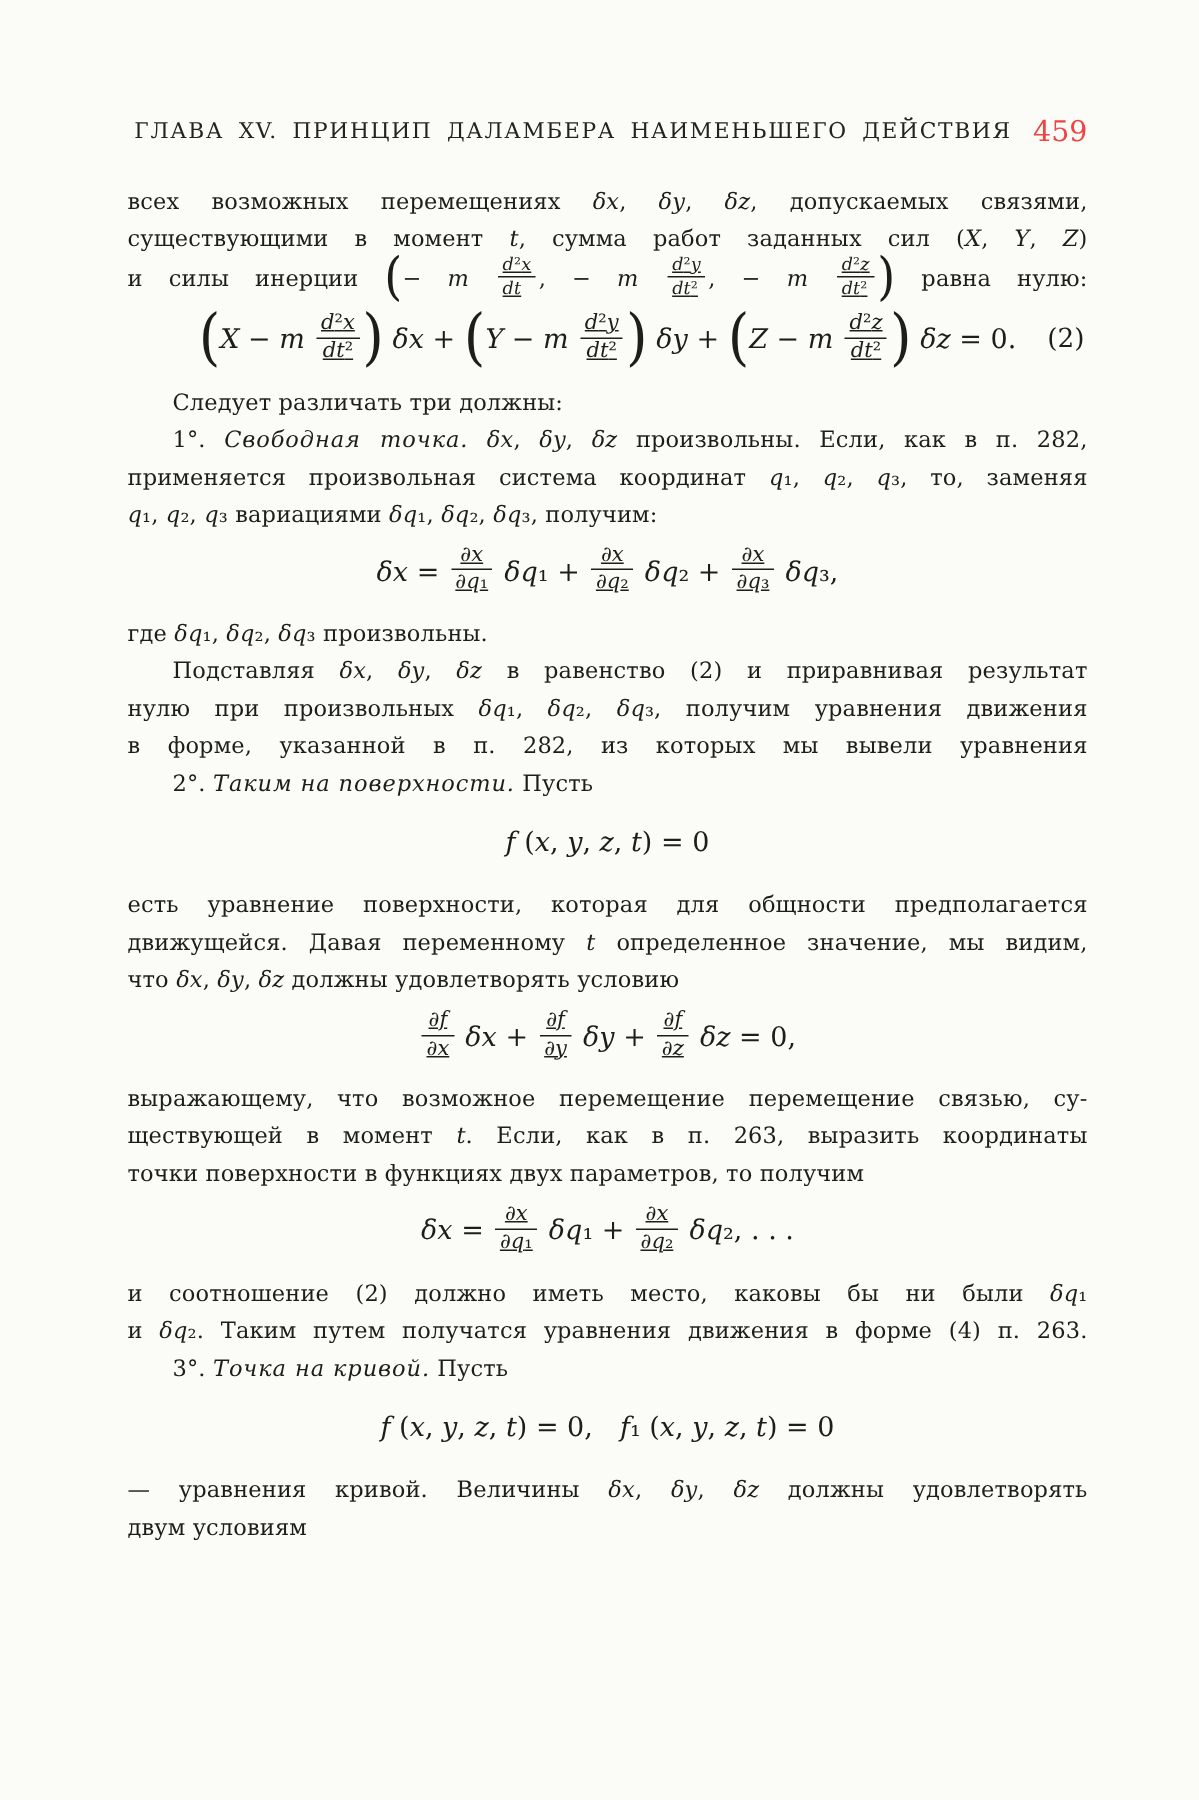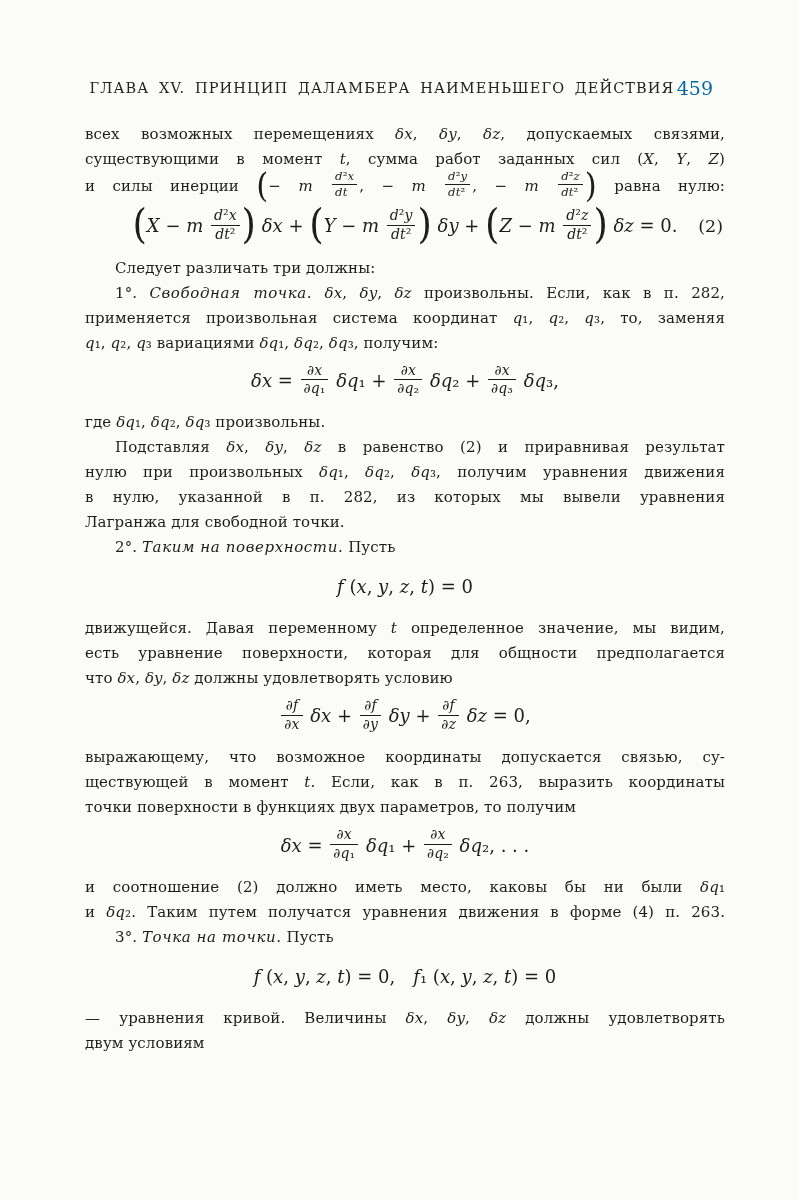--- a/index.html
+++ b/index.html
@@ -27,23 +27,23 @@
     text-align: center;
     font-size: 14.5px;
     letter-spacing: 1.1px;
     word-spacing: 4px;
     padding-right: 46px;
     white-space: nowrap;
     color: #24231f;
   }
   .page-number {
     position: absolute;
-    right: 12px; top: -3px;
+    right: 0; top: -3px;
     font-size: 19px;
-    color: #0369a1;
+    color: #ef4444;
   }
   
   .content { position: relative; }
   .para { margin: 0; }
   .line {
     font-size: 15px;
     line-height: 25px;
     letter-spacing: 0.1px;
   }
   .line.just { text-align: justify; text-align-last: justify; }
@@ -53,20 +53,21 @@
   
   .frac {
     display: inline-block;
     vertical-align: middle;
     text-align: center;
     font-size: 0.78em;
     line-height: 1.12;
     margin: 0 2px;
     position: relative;
     top: -2px;
+    text-decoration: underline;
   }
   .frac .fnum { display: block; padding: 0 3px 1px; border-bottom: 1.2px solid #1e1d1a; }
   .frac .fden { display: block; padding: 1px 3px 0; }
   
   .bigp {
     display: inline-block;
     font-size: 2.05em;
     line-height: 0;
     vertical-align: middle;
     position: relative;
@@ -115,45 +116,44 @@
         <div class="line just">применяется произвольная система координат <i>q</i>₁, <i>q</i>₂, <i>q</i>₃, то, заменяя</div>
         <div class="line"><i>q</i>₁, <i>q</i>₂, <i>q</i>₃ вариациями <i>δ</i><i>q</i>₁, <i>δ</i><i>q</i>₂, <i>δ</i><i>q</i>₃, получим:</div>
       </div>
       <div class="equation"><span><i>δ</i><i>x</i> = <span class="frac"><span class="fnum"><i>∂x</i></span><span class="fden"><i>∂q</i>₁</span></span> <i>δ</i><i>q</i>₁ + <span class="frac"><span class="fnum"><i>∂x</i></span><span class="fden"><i>∂q</i>₂</span></span> <i>δ</i><i>q</i>₂ + <span class="frac"><span class="fnum"><i>∂x</i></span><span class="fden"><i>∂q</i>₃</span></span> <i>δ</i><i>q</i>₃,</span></div>
       <div class="para">
         <div class="line">где <i>δ</i><i>q</i>₁, <i>δ</i><i>q</i>₂, <i>δ</i><i>q</i>₃ произвольны.</div>
       </div>
       <div class="para">
         <div class="line just first-indent">Подставляя <i>δ</i><i>x</i>, <i>δ</i><i>y</i>, <i>δ</i><i>z</i> в равенство (2) и приравнивая результат</div>
         <div class="line just">нулю при произвольных <i>δ</i><i>q</i>₁, <i>δ</i><i>q</i>₂, <i>δ</i><i>q</i>₃, получим уравнения движения</div>
-        <div class="line just">в нулю, указанной в п. 282, из которых мы вывели уравнения</div>
-        <div class="line">Лагранжа для свободной точки.</div>
+        <div class="line just">в форме, указанной в п. 282, из которых мы вывели уравнения</div>
       </div>
       <div class="para">
         <div class="line first-indent">2°. <span class="em">Таким на поверхности.</span> Пусть</div>
       </div>
       <div class="equation plain"><span><i>f</i> (<i>x</i>, <i>y</i>, <i>z</i>, <i>t</i>) = 0</span></div>
       <div class="para">
+        <div class="line just">есть уравнение поверхности, которая для общности предполагается</div>
         <div class="line just">движущейся. Давая переменному <i>t</i> определенное значение, мы видим,</div>
-        <div class="line just">есть уравнение поверхности, которая для общности предполагается</div>
         <div class="line">что <i>δ</i><i>x</i>, <i>δ</i><i>y</i>, <i>δ</i><i>z</i> должны удовлетворять условию</div>
       </div>
       <div class="equation"><span><span class="frac"><span class="fnum"><i>∂f</i></span><span class="fden"><i>∂x</i></span></span> <i>δ</i><i>x</i> + <span class="frac"><span class="fnum"><i>∂f</i></span><span class="fden"><i>∂y</i></span></span> <i>δ</i><i>y</i> + <span class="frac"><span class="fnum"><i>∂f</i></span><span class="fden"><i>∂z</i></span></span> <i>δ</i><i>z</i> = 0,</span></div>
       <div class="para">
-        <div class="line just">выражающему, что возможное координаты допускается связью, су-</div>
+        <div class="line just">выражающему, что возможное перемещение перемещение связью, су-</div>
         <div class="line just">ществующей в момент <i>t</i>. Если, как в п. 263, выразить координаты</div>
         <div class="line">точки поверхности в функциях двух параметров, то получим</div>
       </div>
       <div class="equation"><span><i>δ</i><i>x</i> = <span class="frac"><span class="fnum"><i>∂x</i></span><span class="fden"><i>∂q</i>₁</span></span> <i>δ</i><i>q</i>₁ + <span class="frac"><span class="fnum"><i>∂x</i></span><span class="fden"><i>∂q</i>₂</span></span> <i>δ</i><i>q</i>₂, . . .</span></div>
       <div class="para">
         <div class="line just">и соотношение (2) должно иметь место, каковы бы ни были <i>δ</i><i>q</i>₁</div>
         <div class="line just">и <i>δ</i><i>q</i>₂. Таким путем получатся уравнения движения в форме (4) п. 263.</div>
       </div>
       <div class="para">
-        <div class="line first-indent">3°. <span class="em">Точка на точки.</span> Пусть</div>
+        <div class="line first-indent">3°. <span class="em">Точка на кривой.</span> Пусть</div>
       </div>
       <div class="equation plain"><span><i>f</i> (<i>x</i>, <i>y</i>, <i>z</i>, <i>t</i>) = 0, <i>f</i>₁ (<i>x</i>, <i>y</i>, <i>z</i>, <i>t</i>) = 0</span></div>
       <div class="para">
         <div class="line just">— уравнения кривой. Величины <i>δ</i><i>x</i>, <i>δ</i><i>y</i>, <i>δ</i><i>z</i> должны удовлетворять</div>
         <div class="line">двум условиям</div>
       </div>
     </div>
 </div>
 
 </body></html>

